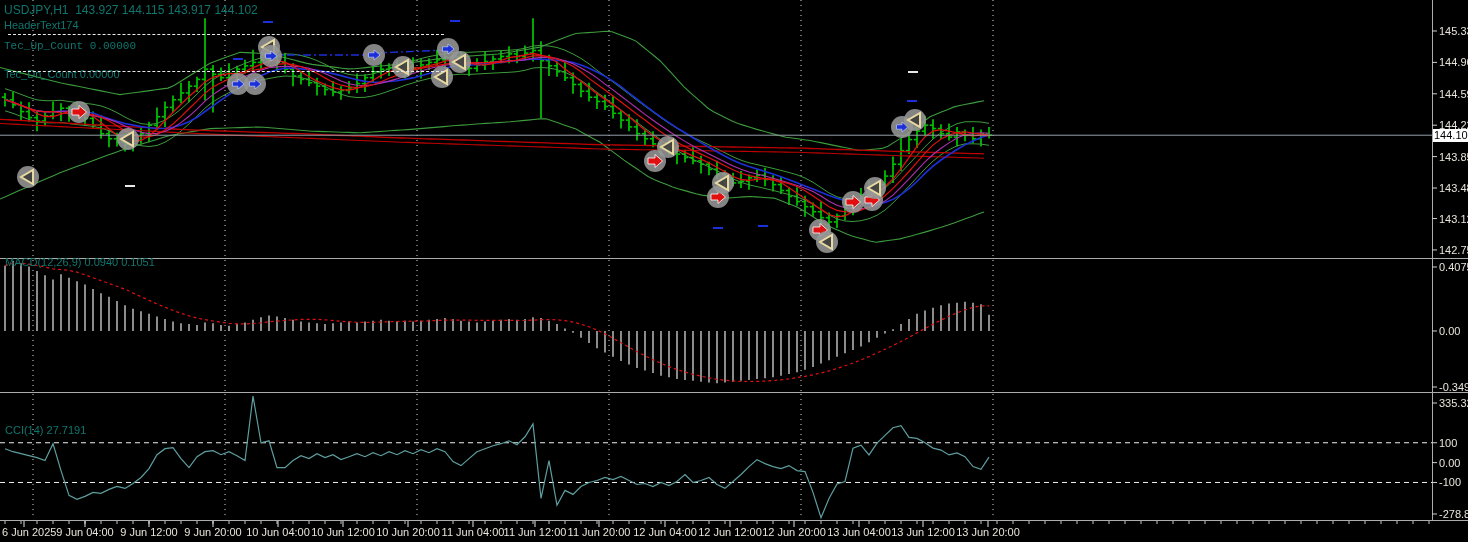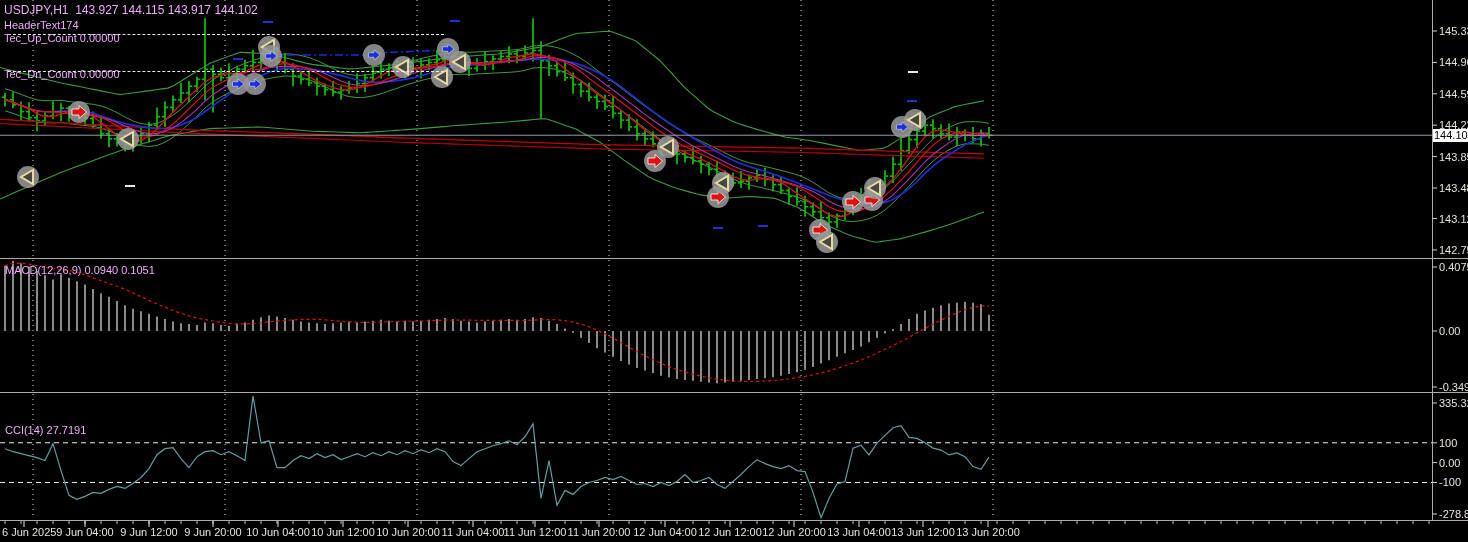--- a/index.html
+++ b/index.html
@@ -1,20 +1,20 @@
 <!DOCTYPE html>
 <html><head>
 <meta charset="utf-8">
 <style>
   html,body{margin:0;padding:0;background:#000;}
   #app{position:relative;width:1468px;height:542px;background:#000;overflow:hidden;
        font-family:"Liberation Sans",sans-serif;}
   svg{position:absolute;left:0;top:0;}
   svg text{font-family:"Liberation Sans",sans-serif;font-size:11px;fill:#E8E4DA;}
-  .ovl{position:absolute;color:#f0abfc;white-space:pre;}
+  .ovl{position:absolute;color:#0f766e;white-space:pre;}
   .t12{font-size:12px;}
   .t11{font-size:11px;}
   .dashline{border-top:1px dashed #E8E8E8;height:0;}
   #priceTag{position:absolute;left:1433px;width:34px;height:13px;background:#FFFFFF;
             color:#000;font-size:11px;line-height:13px;text-align:left;padding-left:1px;}
 </style>
 </head>
 <body>
 
 <div id="app">
@@ -807,21 +807,21 @@
       <text x="859" y="536" text-anchor="middle">13 Jun 04:00</text>
       <line x1="923" y1="521" x2="923" y2="527" stroke="#E8E8E8" stroke-width="1"></line>
       <text x="923" y="536" text-anchor="middle">13 Jun 12:00</text>
       <line x1="988" y1="521" x2="988" y2="527" stroke="#E8E8E8" stroke-width="1"></line>
       <text x="988" y="536" text-anchor="middle">13 Jun 20:00</text>
     </svg>
 
   <div class="ovl t12" style="left:4px;top:3px;">USDJPY,H1  143.927 144.115 143.917 144.102</div>
   <div class="ovl t11" style="left:4px;top:19px;">HeaderText174</div>
   <div class="ovl dashline" style="left:8px;top:34px;width:436px;"></div>
-  <div class="ovl t11" style="left:4px;top:32px;">Tec_Up_Count 0.00000</div>
+  <div class="ovl t11" style="left:4px;top:40px;font-family:Liberation Mono, monospace;">Tec_Up_Count 0.00000</div>
   <div class="ovl t11" style="left:4px;top:68px;">Tec_Dn_Count 0.00000</div>
   <div class="ovl dashline" style="left:8px;top:71px;width:436px;"></div>
 
-  <div class="ovl t11" style="left:5px;top:264px;text-align:right;">MACD(12,26,9) 0.0940 0.1051</div>
+  <div class="ovl t11" style="left:5px;top:256px;text-align:right;">MACD(12,26,9) 0.0940 0.1051</div>
   <div class="ovl t11" style="left:5px;top:396px;margin-top:28px;">CCI(14) 27.7191</div>
 
   <div id="priceTag" style="top:129px;">144.102</div>
 </div>
 
 </body></html>

